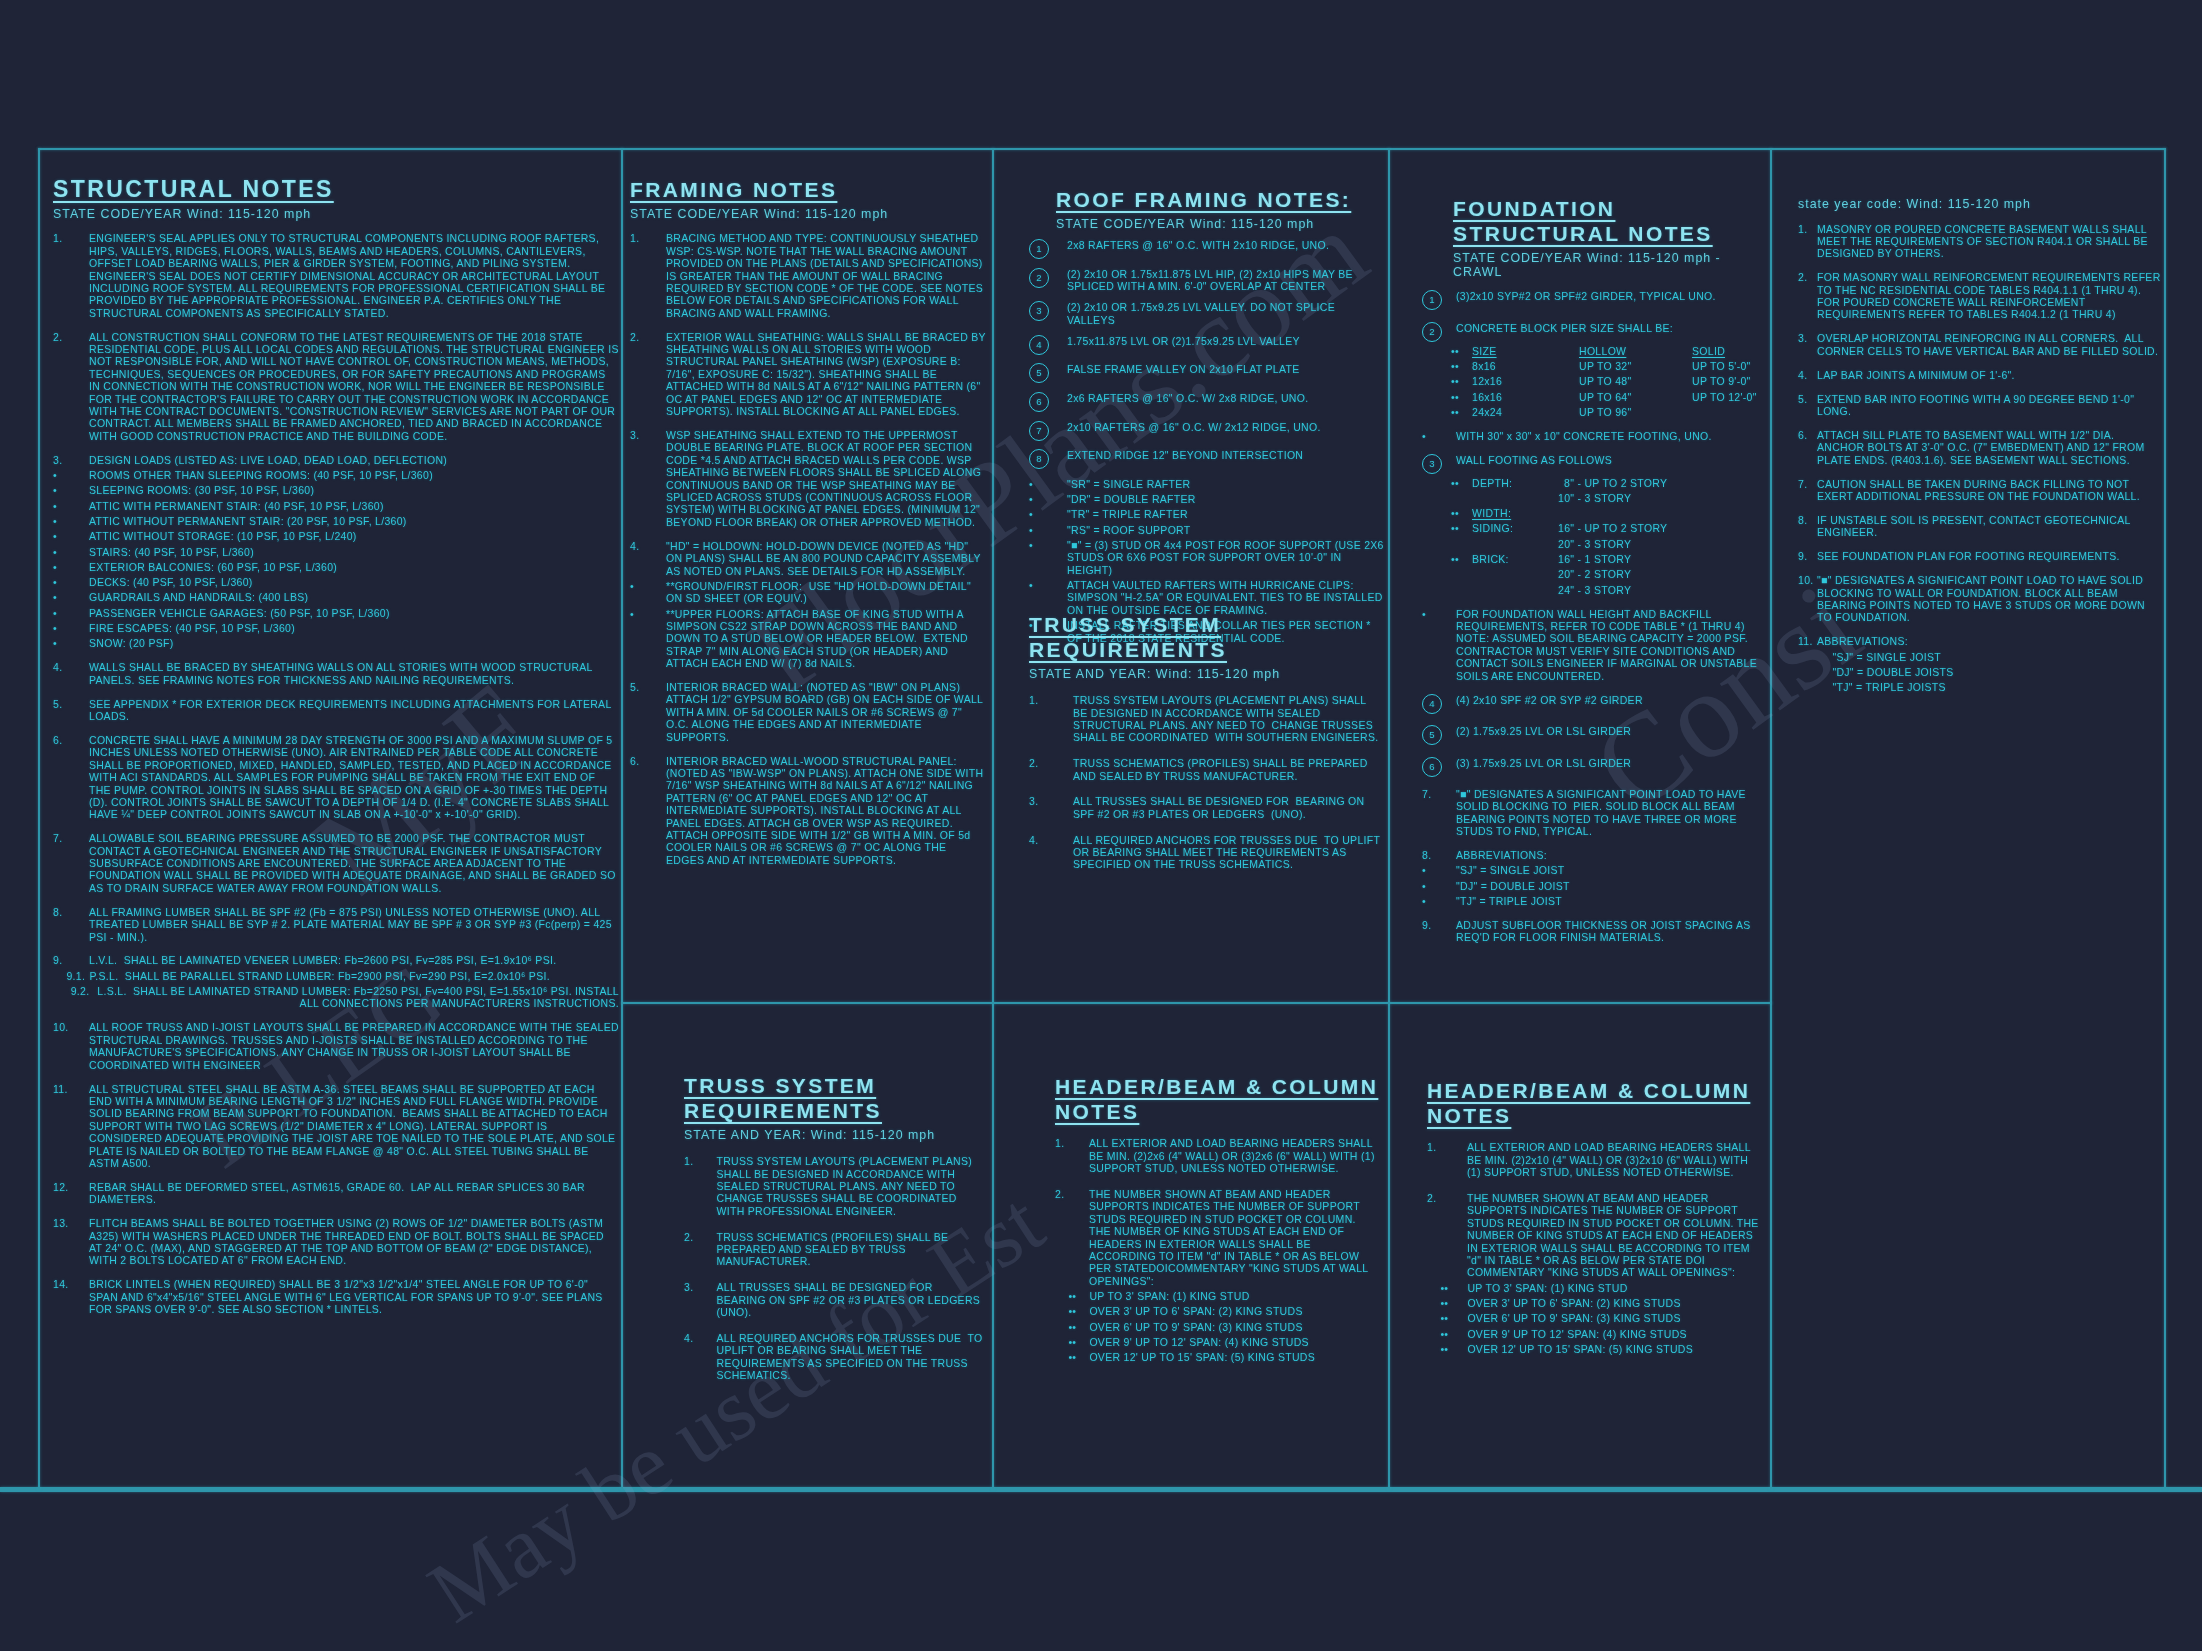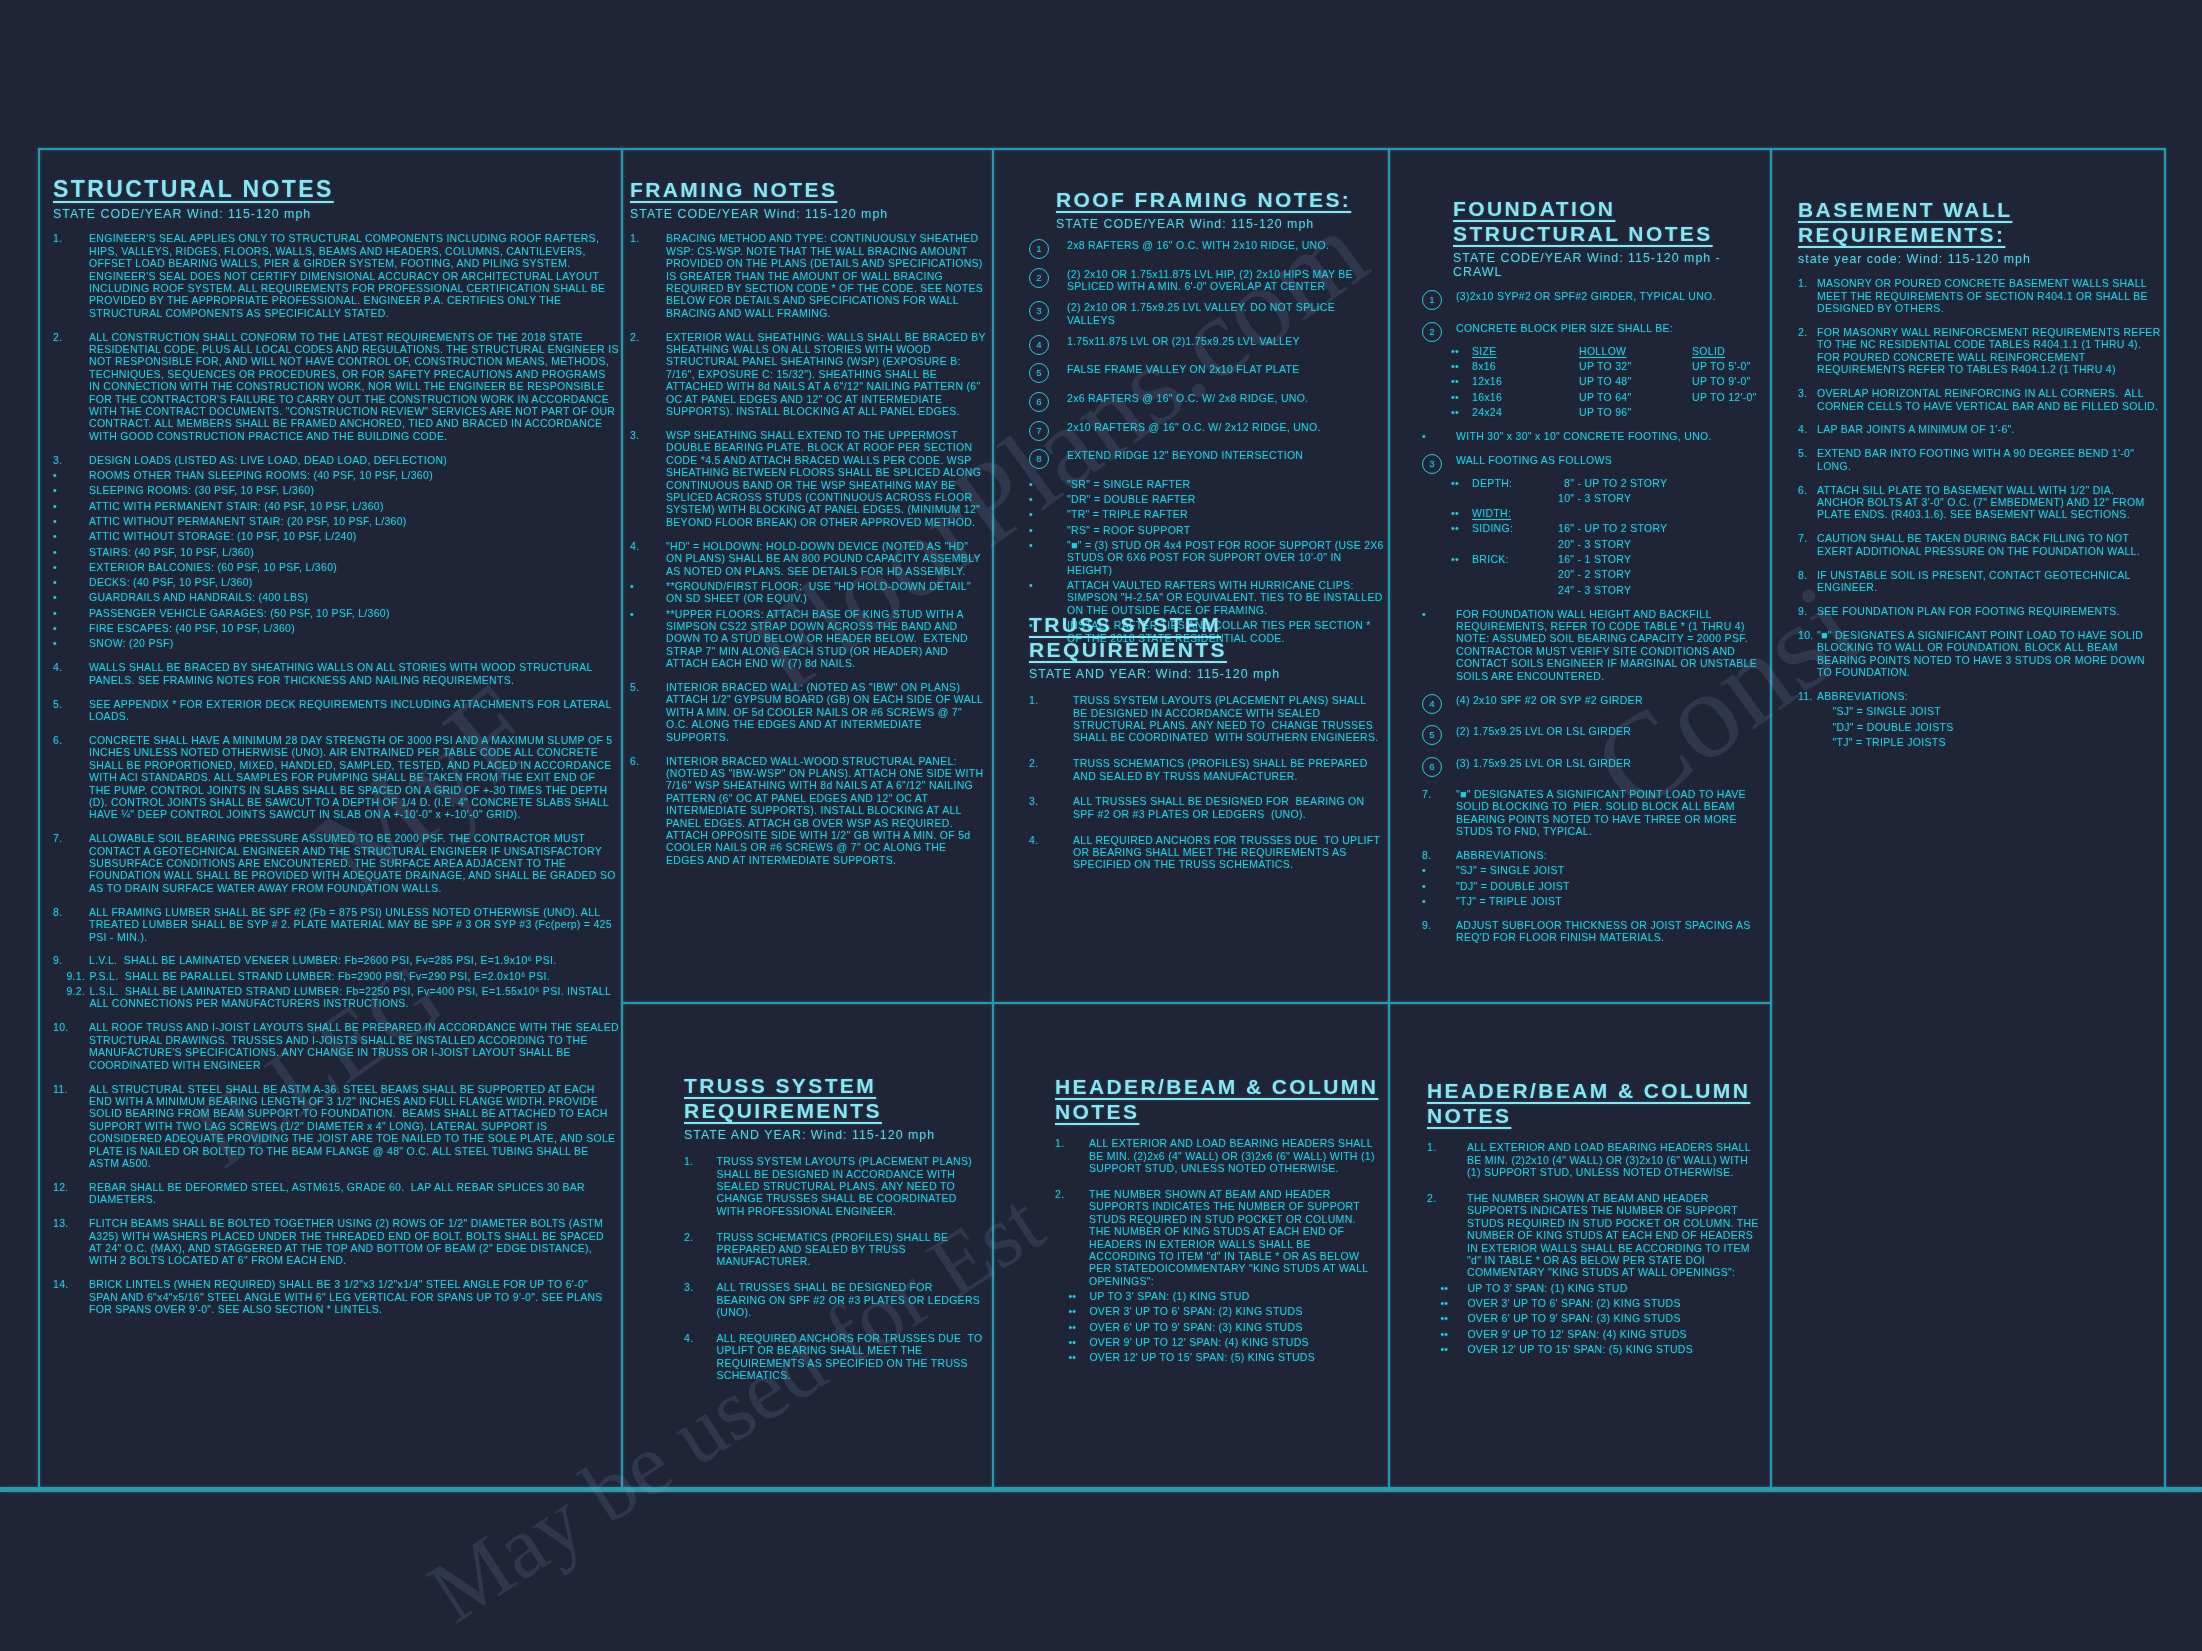--- a/index.html
+++ b/index.html
@@ -127,21 +127,21 @@
           <span class="txt">ALL FRAMING LUMBER SHALL BE SPF #2 (Fb = 875 PSI) UNLESS NOTED OTHERWISE (UNO). ALL TREATED LUMBER SHALL BE SYP # 2. PLATE MATERIAL MAY BE SPF # 3 OR SYP #3 (Fc(perp) = 425 PSI - MIN.).</span>
         </div>
         <div class="item" style="margin-top: 11.5px;">
           <span class="marker" style="width: 36px;">9.</span>
           <span class="txt">L.V.L.  SHALL BE LAMINATED VENEER LUMBER: Fb=2600 PSI, Fv=285 PSI, E=1.9x10⁶ PSI.</span>
         </div>
         <div class="item" style="margin-left: 13.4px;">
           <span class="marker" style="width: 23px;">9.1.</span>
           <span class="txt">P.S.L.  SHALL BE PARALLEL STRAND LUMBER: Fb=2900 PSI, Fv=290 PSI, E=2.0x10⁶ PSI.</span>
         </div>
-        <div class="item" style="margin-left: 13.4px;">
+        <div class="item" style="margin-left: 13.4px; text-align: right;">
           <span class="marker" style="width: 23px;">9.2.</span>
           <span class="txt">L.S.L.  SHALL BE LAMINATED STRAND LUMBER: Fb=2250 PSI, Fv=400 PSI, E=1.55x10⁶ PSI. INSTALL ALL CONNECTIONS PER MANUFACTURERS INSTRUCTIONS.</span>
         </div>
         <div class="item" style="margin-top: 11.5px;">
           <span class="marker" style="width: 36px;">10.</span>
           <span class="txt">ALL ROOF TRUSS AND I-JOIST LAYOUTS SHALL BE PREPARED IN ACCORDANCE WITH THE SEALED STRUCTURAL DRAWINGS. TRUSSES AND I-JOISTS SHALL BE INSTALLED ACCORDING TO THE MANUFACTURE'S SPECIFICATIONS. ANY CHANGE IN TRUSS OR I-JOIST LAYOUT SHALL BE COORDINATED WITH ENGINEER</span>
         </div>
         <div class="item" style="margin-top: 11.5px;">
           <span class="marker" style="width: 36px;">11.</span>
           <span class="txt">ALL STRUCTURAL STEEL SHALL BE ASTM A-36. STEEL BEAMS SHALL BE SUPPORTED AT EACH END WITH A MINIMUM BEARING LENGTH OF 3 1/2" INCHES AND FULL FLANGE WIDTH. PROVIDE SOLID BEARING FROM BEAM SUPPORT TO FOUNDATION.  BEAMS SHALL BE ATTACHED TO EACH SUPPORT WITH TWO LAG SCREWS (1/2" DIAMETER x 4" LONG). LATERAL SUPPORT IS CONSIDERED ADEQUATE PROVIDING THE JOIST ARE TOE NAILED TO THE SOLE PLATE, AND SOLE PLATE IS NAILED OR BOLTED TO THE BEAM FLANGE @ 48" O.C. ALL STEEL TUBING SHALL BE ASTM A500.</span>
@@ -403,21 +403,20 @@
         <div class="item">
           <span class="marker" style="width: 34px;">•</span>
           <span class="txt">"TJ" = TRIPLE JOIST</span>
         </div>
         <div class="item" style="margin-top: 11.5px;">
           <span class="marker" style="width: 34px;">9.</span>
           <span class="txt">ADJUST SUBFLOOR THICKNESS OR JOIST SPACING AS REQ'D FOR FLOOR FINISH MATERIALS.</span>
         </div>
       </div>
       <div class="section" style="left: 1798px; top: 197px; width: 363px;">
-        <div class="sec-title">BASEMENT WALL REQUIREMENTS:</div>
         <div class="sec-subtitle">state year code: Wind: 115-120 mph</div>
         <div class="item" style="margin-top: 11.5px;">
           <span class="marker" style="width: 19px;">1.</span>
           <span class="txt">MASONRY OR POURED CONCRETE BASEMENT WALLS SHALL MEET THE REQUIREMENTS OF SECTION R404.1 OR SHALL BE DESIGNED BY OTHERS.</span>
         </div>
         <div class="item" style="margin-top: 11.5px;">
           <span class="marker" style="width: 19px;">2.</span>
           <span class="txt">FOR MASONRY WALL REINFORCEMENT REQUIREMENTS REFER TO THE NC RESIDENTIAL CODE TABLES R404.1.1 (1 THRU 4). FOR POURED CONCRETE WALL REINFORCEMENT REQUIREMENTS REFER TO TABLES R404.1.2 (1 THRU 4)</span>
         </div>
         <div class="item" style="margin-top: 11.5px;">

